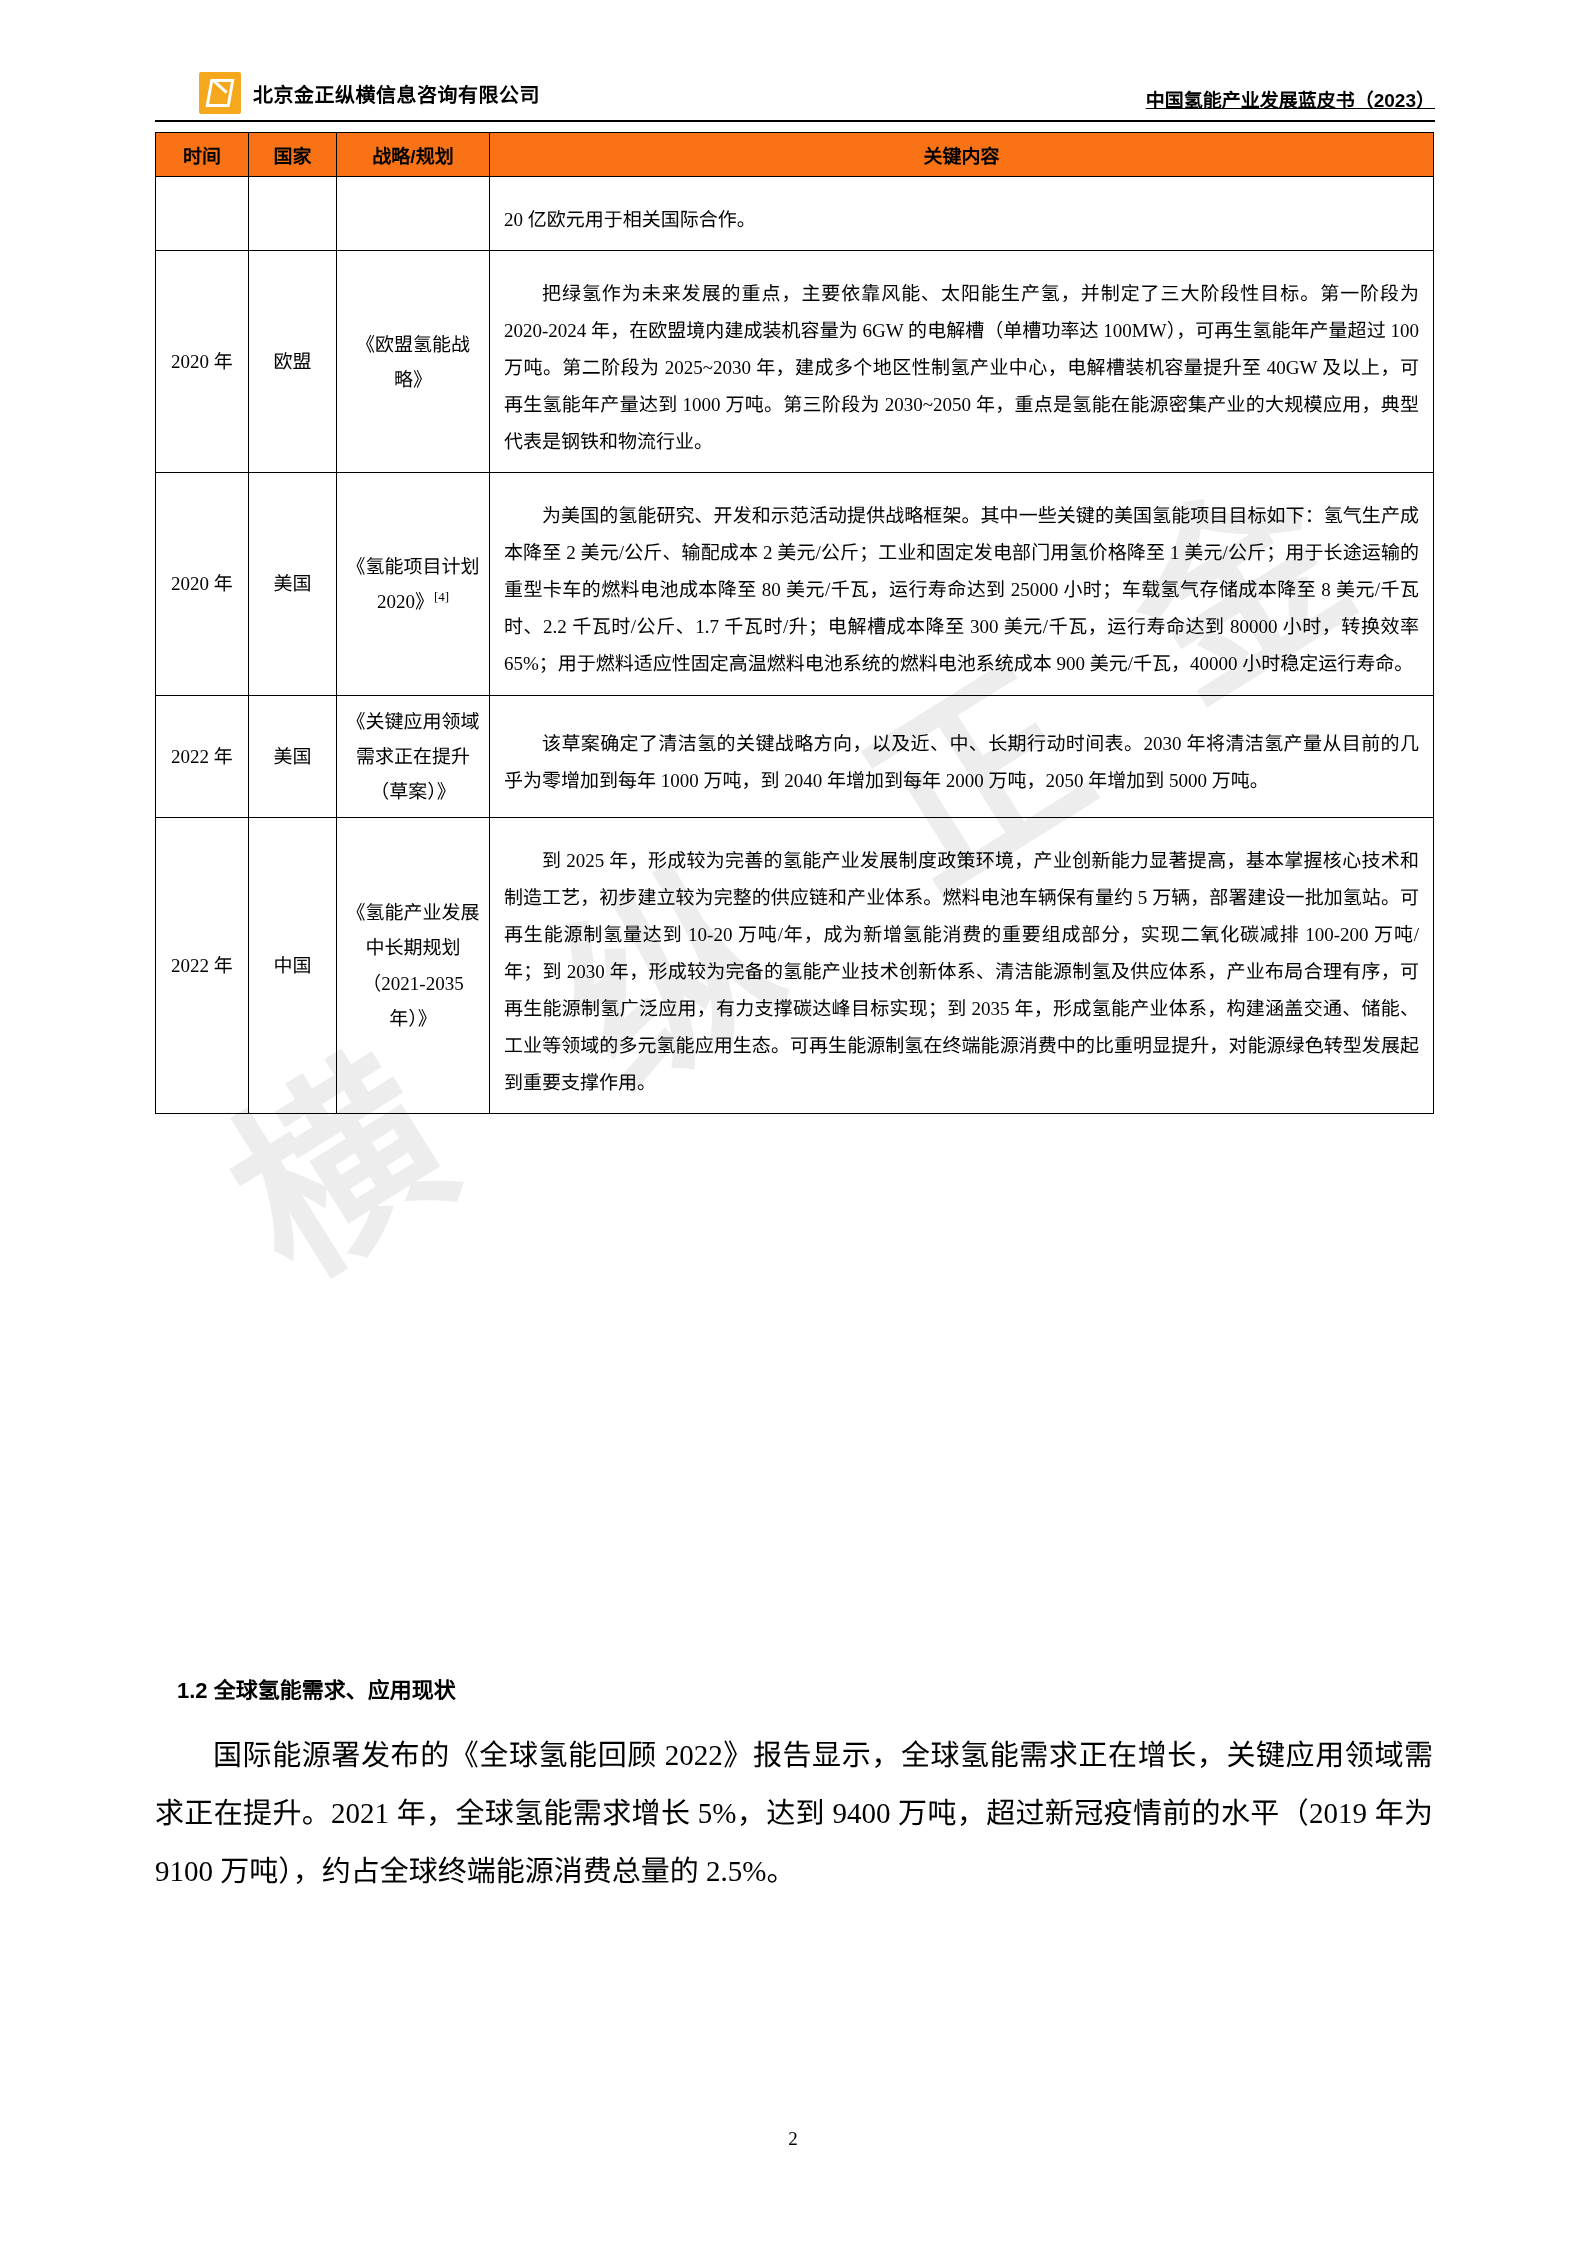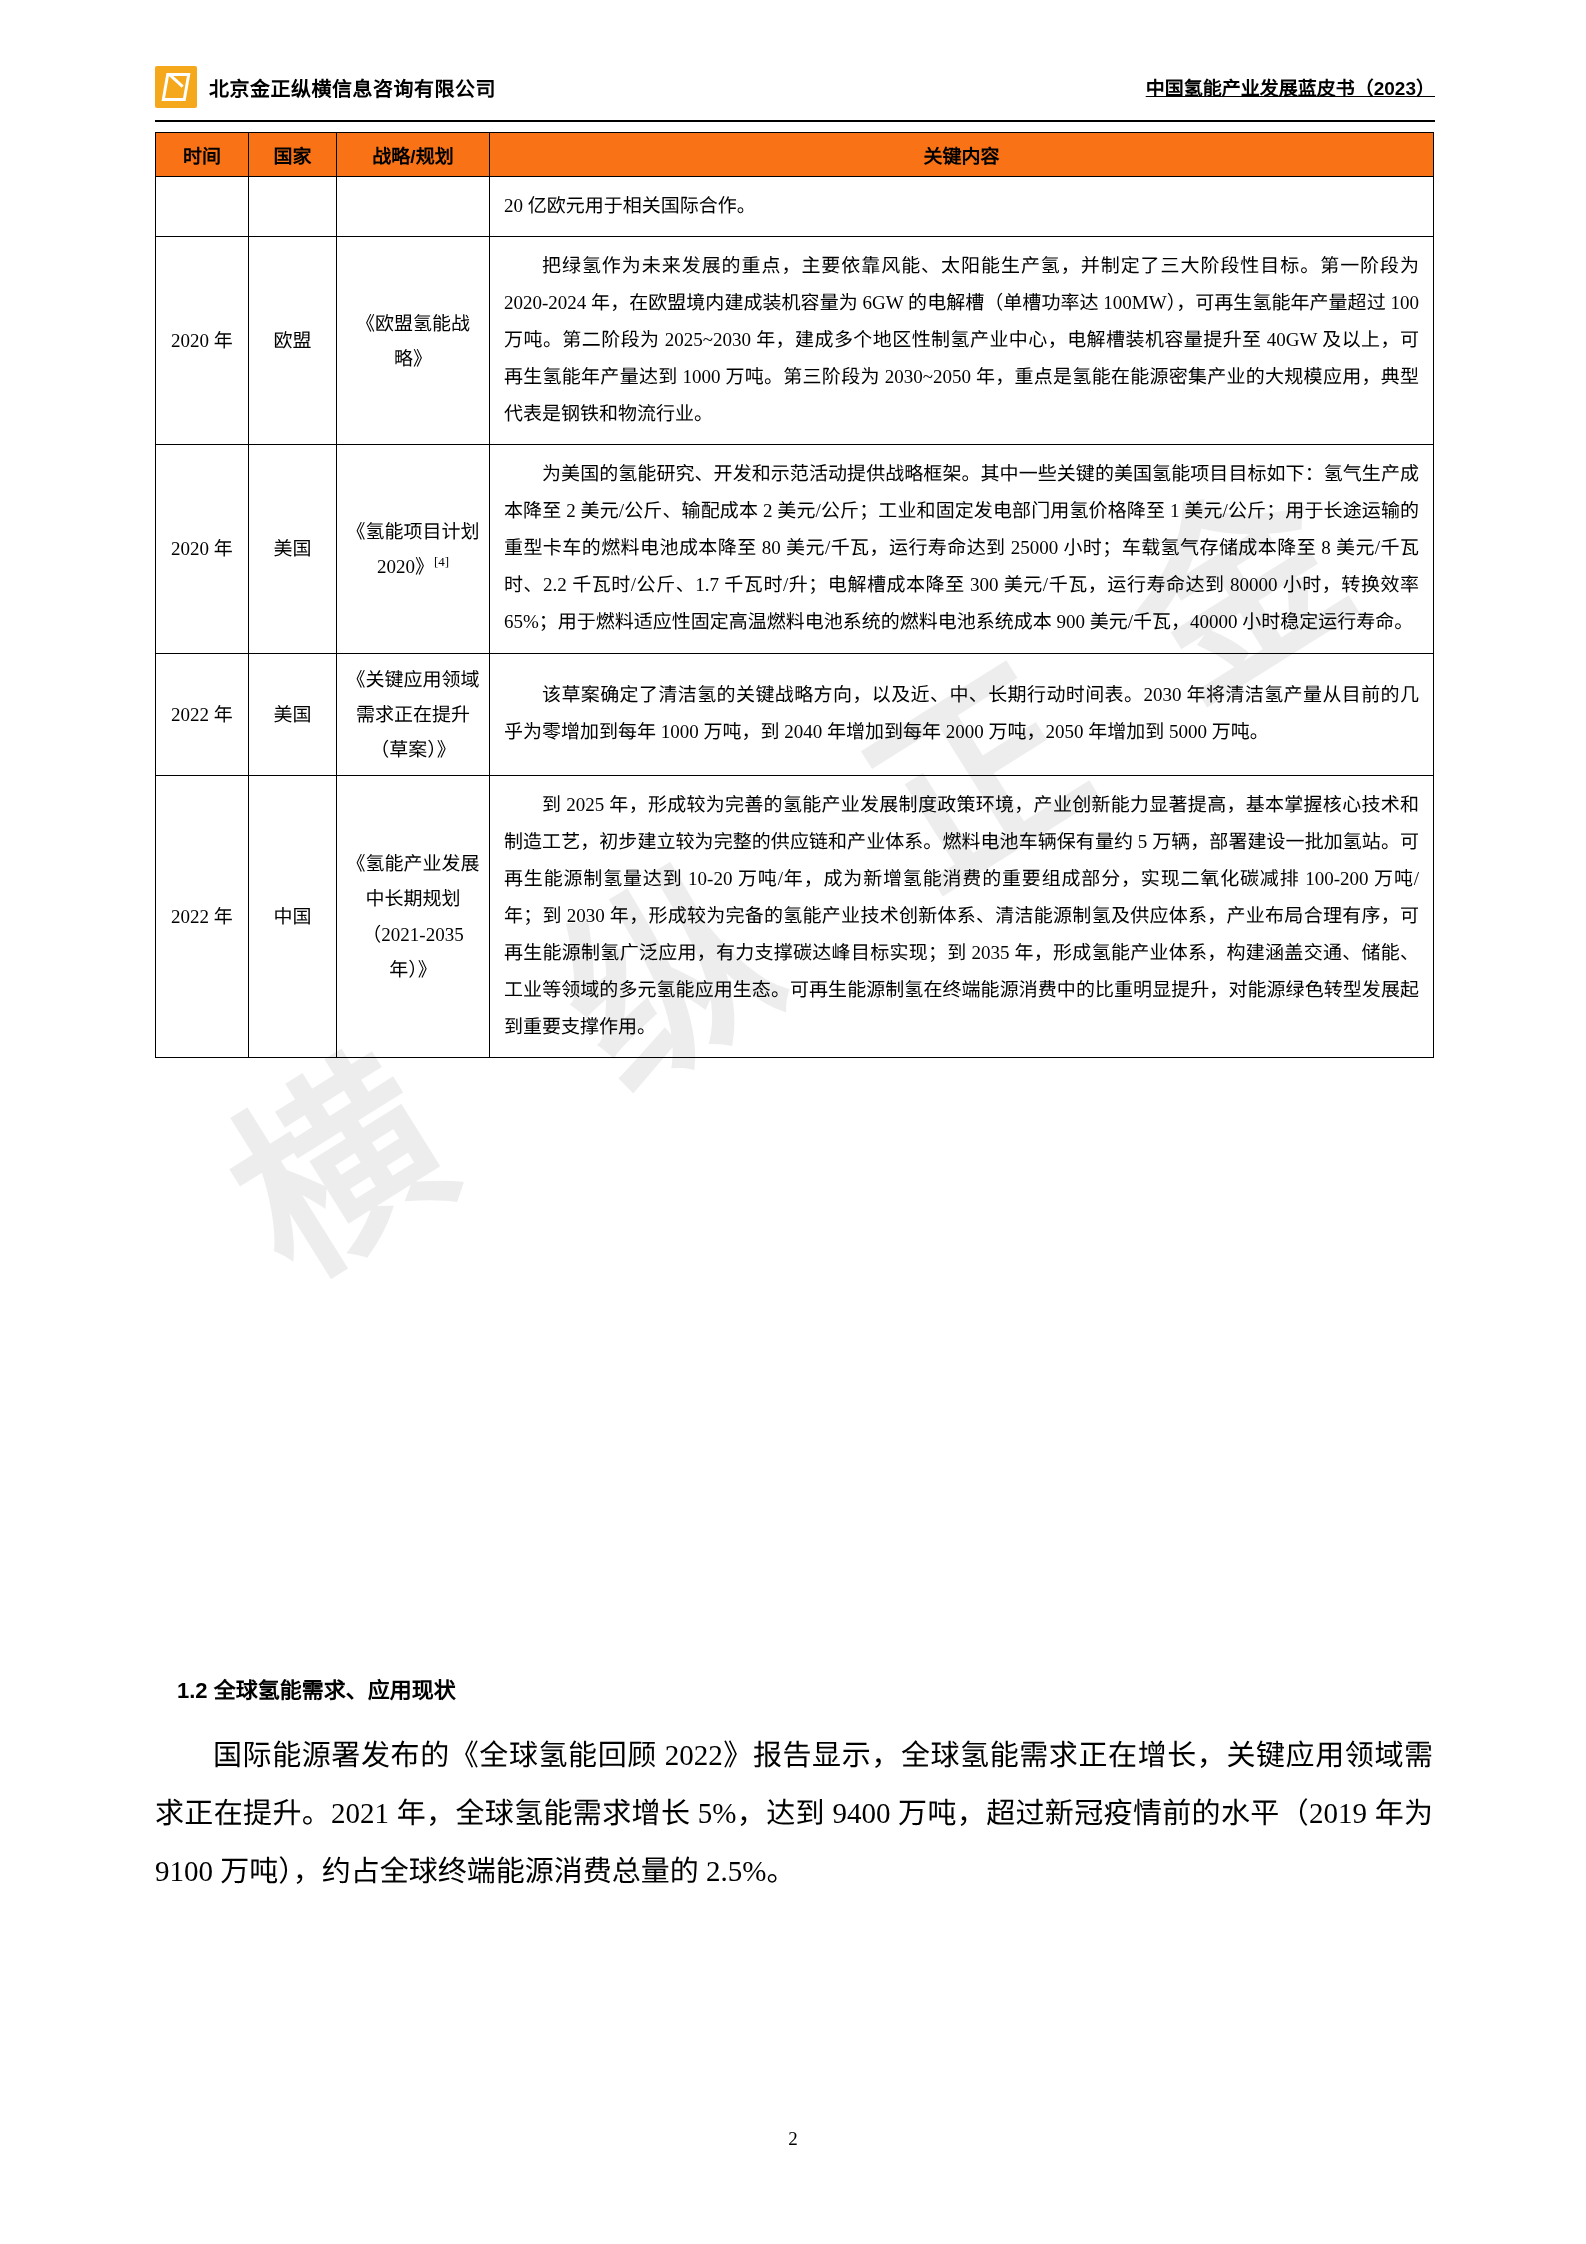--- a/index.html
+++ b/index.html
@@ -44,23 +44,24 @@
   .header {
     position: absolute;
     left: 155px;
     top: 60px;
     width: 1280px;
     height: 64px;
     z-index: 10;
   }
   .header-inner {
     display: flex;
-    align-items: center;
+    align-items: flex-end;
     justify-content: space-between;
     height: 54px;
+    margin-left: 44px;
   }
   .brand {
     display: flex;
     align-items: center;
     gap: 12px;
   }
   .logo {
     width: 42px;
     height: 42px;
     background: #f5a81c;
@@ -139,21 +140,21 @@
   }
   td.c-time, td.c-country, td.c-plan {
     text-align: center;
     font-size: 19px;
     line-height: 1.85;
     padding: 8px 6px;
   }
   td.c-content {
     font-size: 19px;
     line-height: 1.95;
-    padding: 10px 14px 12px 14px;
+    padding: 24px 14px 12px 14px;
     text-align: justify;
     text-justify: inter-ideograph;
   }
   td.c-content p {
     margin: 0;
     text-indent: 2em;
   }
   .sup {
     font-size: 13px;
     vertical-align: super;

